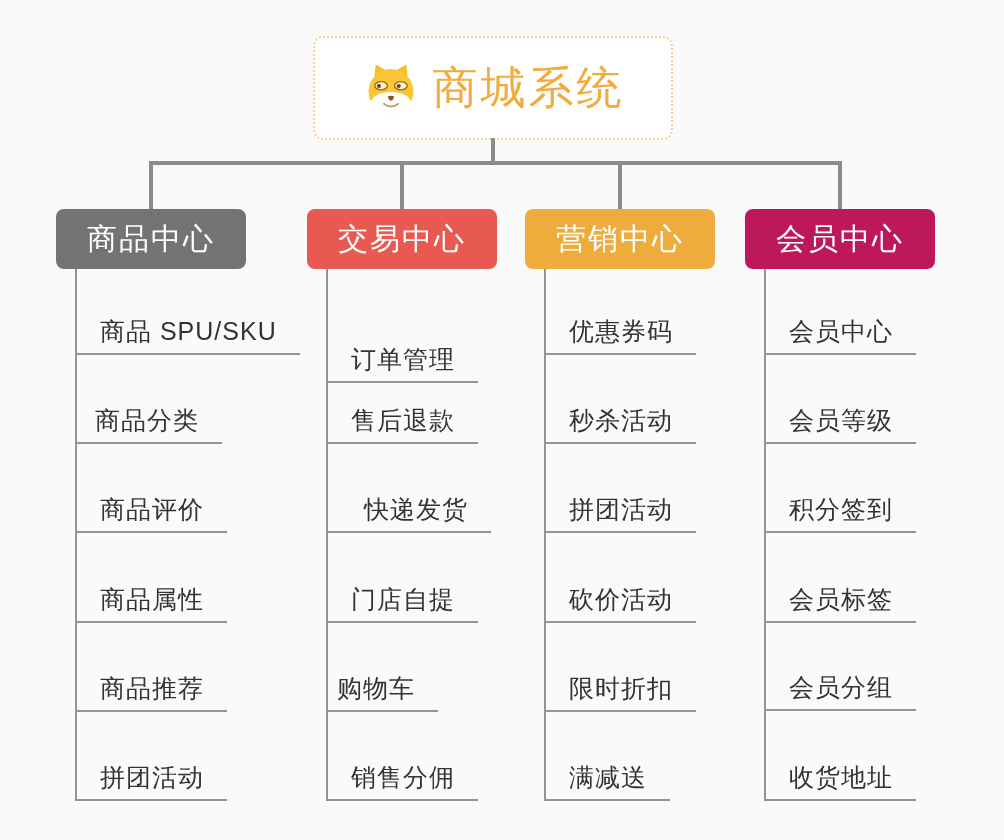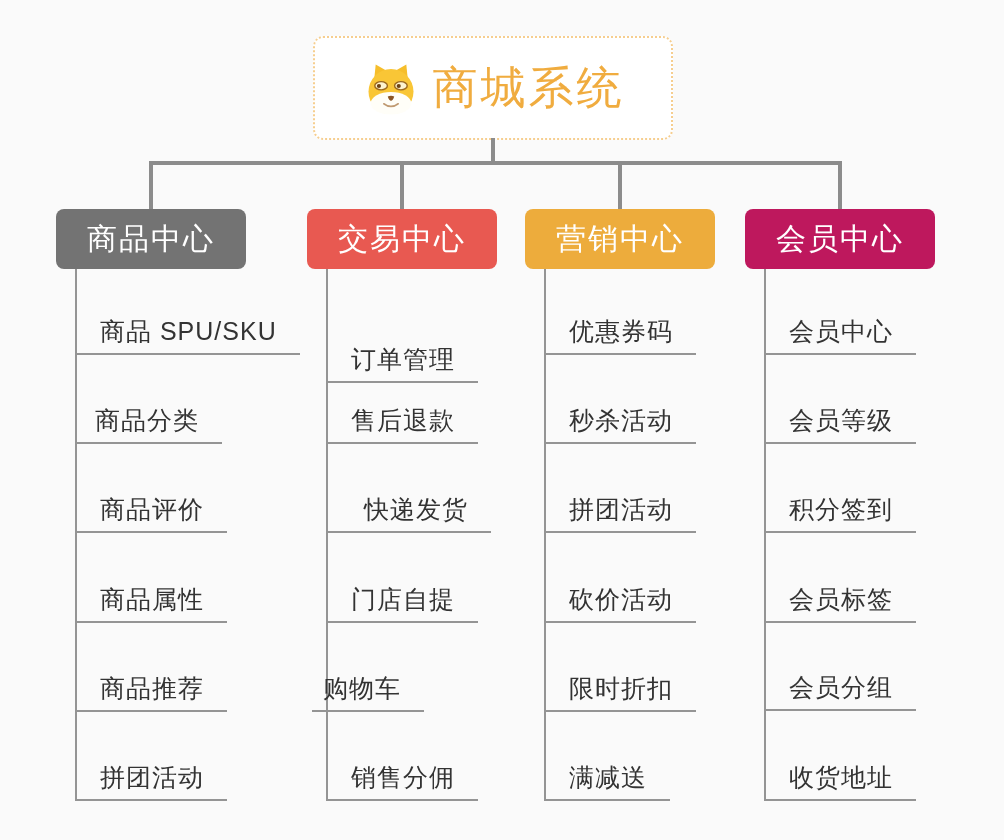--- a/index.html
+++ b/index.html
@@ -108,21 +108,21 @@
       <div class="leaf" style="left: 75px; top: 671.8px;">商品推荐</div>
       <div class="leaf" style="left: 75px; top: 761px;">拼团活动</div>
       <div class="branch-header" style="left: 307px; top: 209px; background: rgb(232, 89, 81);">
         <span>交易中心</span>
       </div>
       <div class="trunk" style="left: 326px; top: 269px; height: 531px;"></div>
       <div class="leaf" style="left: 326px; top: 315px; margin-top: 28px;">订单管理</div>
       <div class="leaf" style="left: 326px; top: 404.2px;">售后退款</div>
       <div class="leaf" style="left: 326px; top: 493.4px; padding-left: 38px;">快递发货</div>
       <div class="leaf" style="left: 326px; top: 582.6px;">门店自提</div>
-      <div class="leaf" style="left: 312px; top: 671.8px; padding-left: 11px;">购物车</div>
+      <div class="leaf" style="left: 326px; top: 671.8px; padding-left: 11px;">购物车</div>
       <div class="leaf" style="left: 326px; top: 761px;">销售分佣</div>
       <div class="branch-header" style="left: 525px; top: 209px; background: rgb(237, 172, 60);">
         <span>营销中心</span>
       </div>
       <div class="trunk" style="left: 544px; top: 269px; height: 531px;"></div>
       <div class="leaf" style="left: 544px; top: 315px;">优惠券码</div>
       <div class="leaf" style="left: 544px; top: 404.2px;">秒杀活动</div>
       <div class="leaf" style="left: 544px; top: 493.4px;">拼团活动</div>
       <div class="leaf" style="left: 544px; top: 582.6px; text-align: right;">砍价活动</div>
       <div class="leaf" style="left: 544px; top: 671.8px;">限时折扣</div>

